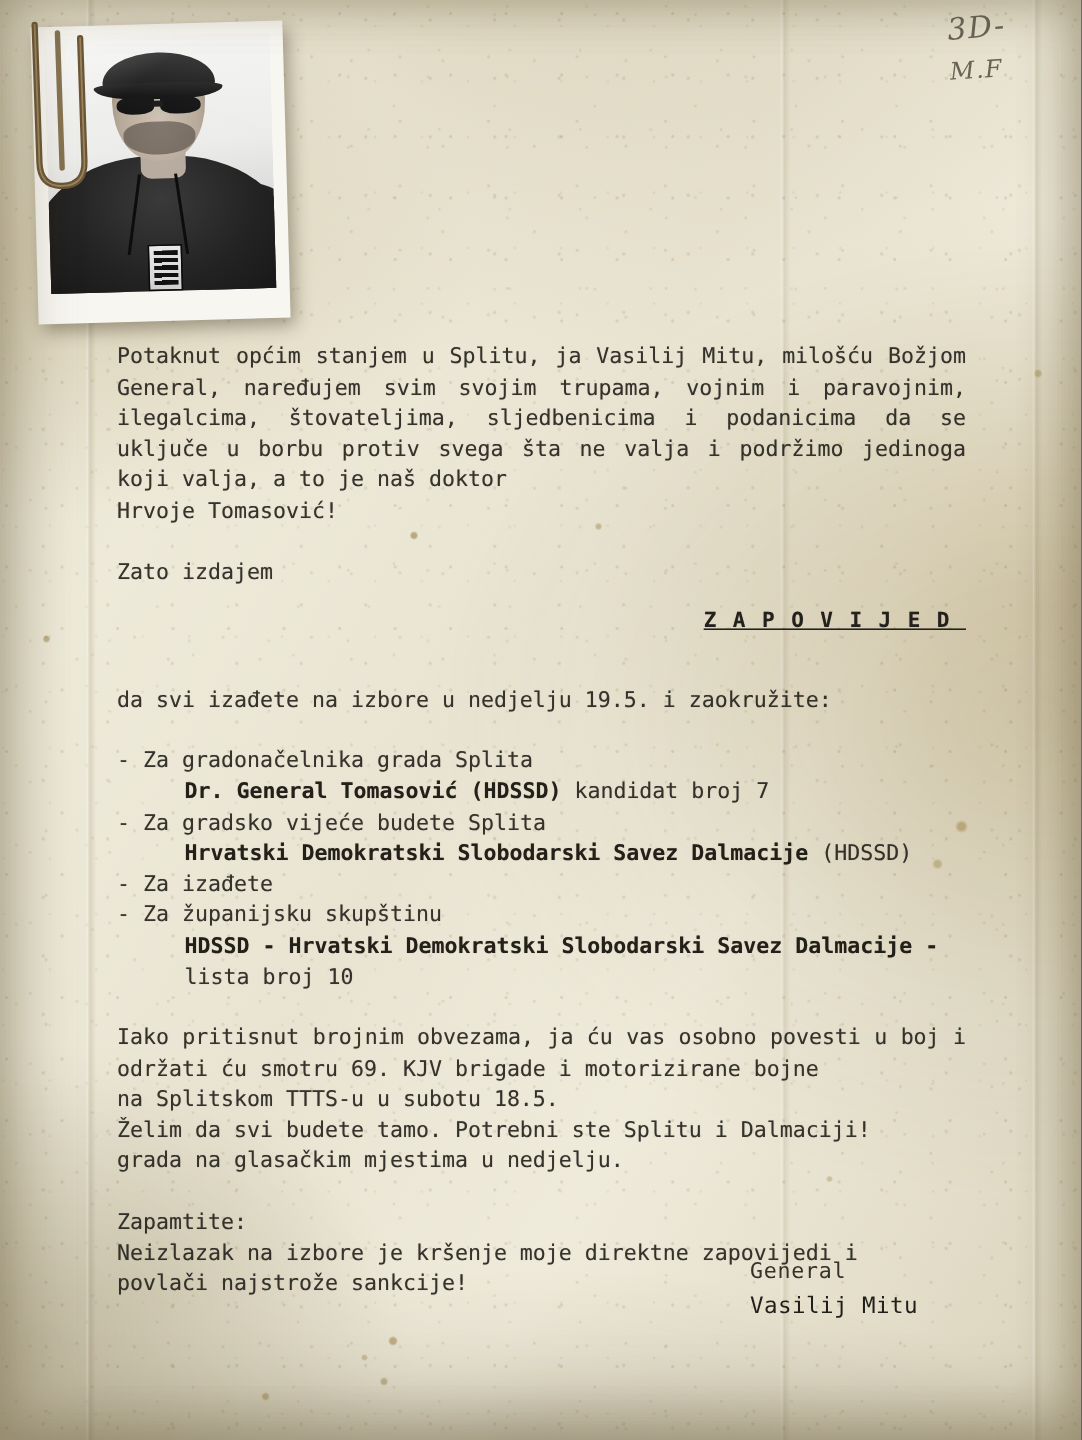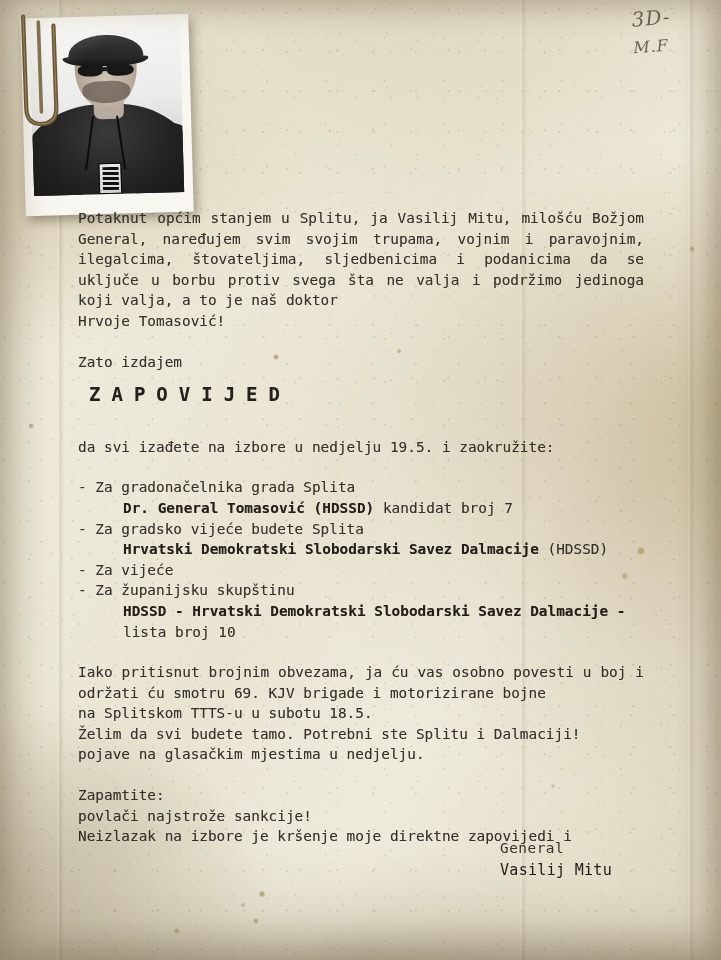--- a/index.html
+++ b/index.html
@@ -136,36 +136,37 @@
   #hand{
     position:absolute;right:22px;top:6px;width:96px;text-align:center;
     font-family:"DejaVu Serif","Liberation Serif",serif;
     color:#4a4438;opacity:.80;
   }
   #hand .h1{font-size:20px;font-style:italic;letter-spacing:1px;transform:rotate(-5deg);display:block;}
   #hand .h2{font-size:16px;font-style:italic;letter-spacing:1px;transform:rotate(-4deg);display:block;margin-top:7px;}
 
   
   #sheet{
-    position:absolute;left:78px;top:208px;width:566px;
+    position:absolute;left:78px;top:228px;width:566px;
     color:#35322c;
     font-family:"DejaVu Sans Mono","Liberation Mono",monospace;
     font-size:14.4px;line-height:20.6px;
     text-shadow:0 0 .6px rgba(53,50,44,.35);
   }
   #sheet p{margin:0;}
   .just{text-align:justify;text-justify:inter-word;}
   .gap-s{height:12px;}
   .gap-m{height:20px;}
   .gap-xl{height:32px;}
 
   #title{
-    text-align:left;font-weight:bold;font-size:19px;
+    text-align:right;font-weight:bold;font-size:14px;
     letter-spacing:11px;color:#24221e;margin:0;
     text-indent:11px;
+    text-decoration:underline;
   }
   .b{font-weight:bold;color:#232019;}
   .li-sub{padding-left:45px;}
   .li-sub2{padding-left:45px;}
 
   #sign{
     position:absolute;left:500px;top:837px;width:200px;
     font-family:"DejaVu Sans Mono","Liberation Mono",monospace;
     font-size:14.4px;line-height:22px;color:#35322c;
   }
@@ -239,38 +240,38 @@
     <p>da svi izađete na izbore u nedjelju 19.5. i zaokružite:</p>
 
     <div class="gap-m"></div>
 
     <p><span>-</span><span>&nbsp;</span><span>Za gradonačelnika grada Splita</span></p>
     <p class="li-sub"><span class="b">Dr. General Tomasović (HDSSD)</span><span> kandidat broj 7</span></p>
 
     <p><span>-</span><span>&nbsp;</span><span>Za gradsko vijeće budete Splita</span></p>
     <p class="li-sub"><span class="b">Hrvatski Demokratski Slobodarski Savez Dalmacije</span><span> (HDSSD)</span></p>
 
-    <p><span>-</span><span>&nbsp;</span><span>Za vijeće</span></p>
+    <p><span>-</span><span>&nbsp;</span><span>Za izađete</span></p>
 
     <p><span>-</span><span>&nbsp;</span><span>Za županijsku skupštinu</span></p>
     <p class="li-sub"><span class="b">HDSSD - Hrvatski Demokratski Slobodarski Savez Dalmacije -</span><span></span></p>
     <p class="li-sub2">lista broj 10</p>
 
     <div class="gap-m"></div>
 
     <p class="just">Iako pritisnut brojnim obvezama, ja ću vas osobno povesti u boj i održati ću smotru 69. KJV brigade i motorizirane bojne</p>
     <p>na Splitskom TTTS-u u subotu 18.5.</p>
     <p>Želim da svi budete tamo. Potrebni ste Splitu i Dalmaciji!</p>
-    <p>pojave na glasačkim mjestima u nedjelju.</p>
+    <p>grada na glasačkim mjestima u nedjelju.</p>
 
     <div class="gap-m"></div>
 
     <p>Zapamtite:</p>
+    <p>Neizlazak na izbore je kršenje moje direktne zapovijedi i</p>
     <p>povlači najstrože sankcije!</p>
-    <p>Neizlazak na izbore je kršenje moje direktne zapovijedi i</p>
   </div>
 
   <div id="sign">
     <div class="rank">General</div>
     <div class="nm">Vasilij Mitu</div>
   </div>
 
   <div id="darken"></div>
   <div id="edges"></div>
 </div>

